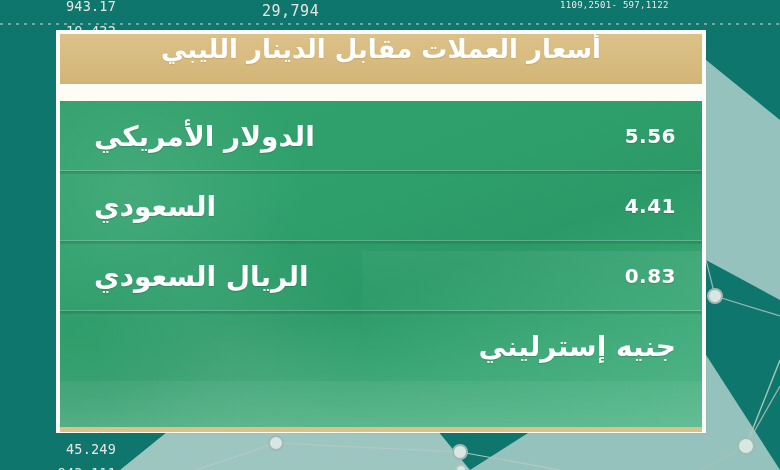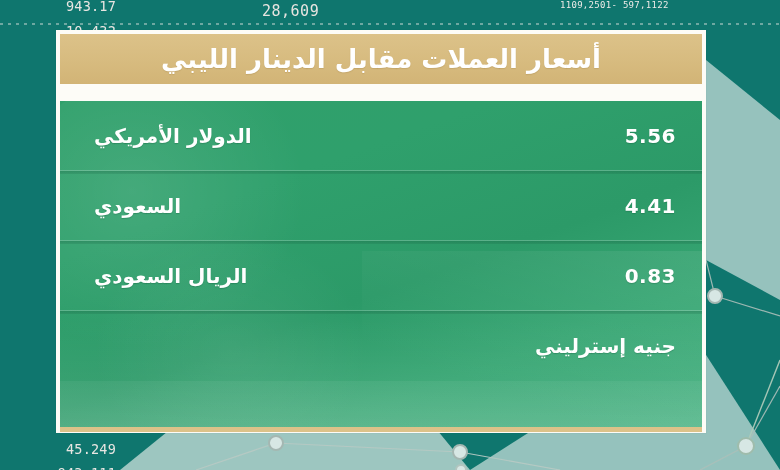--- a/index.html
+++ b/index.html
@@ -46,21 +46,21 @@
 
   
   .card{
     position:absolute;left:56px;top:30px;width:650px;height:403px;
     background:#fdfcf7;
     box-shadow:0 0 0 1px rgba(0,0,0,.015);
   }
   .card-header{
     position:absolute;left:4px;top:4px;width:642px;height:50px;
     background:linear-gradient(180deg,#dcc289 0%,#d7bb7f 55%,#d2b476 100%);
-    display:flex;align-items:center;justify-content:center;
+    display:flex;justify-content:center;
   }
   .card-header .title{
     font-size:26px;font-weight:bold;color:#ffffff;
     letter-spacing:0px;
     text-shadow:0 1px 1px rgba(150,120,60,.25);
     direction:rtl;
   }
 
   .panel{
     position:absolute;left:4px;top:71px;width:642px;height:328px;
@@ -86,21 +86,21 @@
     box-sizing:border-box;
   }
   .row + .row{ box-shadow:0 -1px 0 rgba(255,255,255,.22); }
   .row .sep{
     position:absolute;left:0;right:0;top:0;height:3px;
     background:linear-gradient(180deg,rgba(20,90,60,.30),rgba(20,90,60,.16));
   }
   .row:first-child .sep{display:none;}
 
   .row .name{
-    font-size:20px;font-weight:bold;color:#ffffff;
+    font-size:28px;font-weight:bold;color:#ffffff;
     direction:rtl;order:2;
     text-shadow:0 1px 1px rgba(0,60,35,.22);
   }
   .row .value{
     font-size:20px;font-weight:bold;color:#ffffff;
     direction:ltr;order:1;letter-spacing:.5px;
     text-shadow:0 1px 1px rgba(0,60,35,.22);
   }
   .panel-foot{
     position:absolute;left:0;bottom:0;width:642px;height:48px;
@@ -130,21 +130,21 @@
 104.392
 964.105
 005.193
 012.234
 -12.330
 27.104
 591.283
 345.450
 45.249
 943.111</div>
-  <div class="bg-topnum">28,609</div>
+  <div class="bg-topnum">29,794</div>
   <div class="bg-topnum2">597,1122
 -1109,2501</div>
 
   <svg class="bg-grid" viewBox="0 0 780 470" xmlns="http://www.w3.org/2000/svg">
 
     <line x1="0" y1="24" x2="780" y2="24" stroke="#efece8" stroke-width="1" stroke-dasharray="3 5"></line>
 
     <polygon points="120,470 330,300 470,470" fill="#eef4ef" opacity=".75"></polygon>
     <polygon points="470,470 690,330 780,470" fill="#f1f6f2" opacity=".7"></polygon>
     <polygon points="706,60 780,120 780,300 706,260" fill="#f2f6f3" opacity=".7"></polygon>

